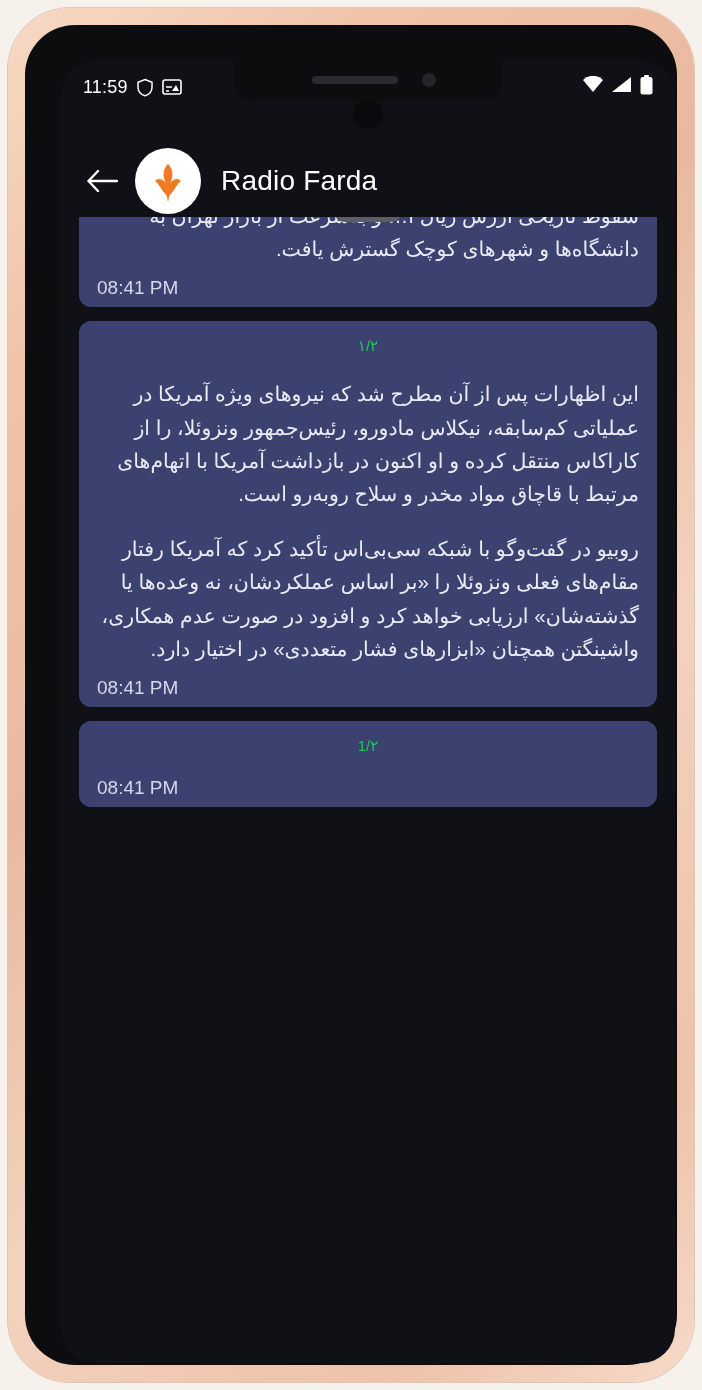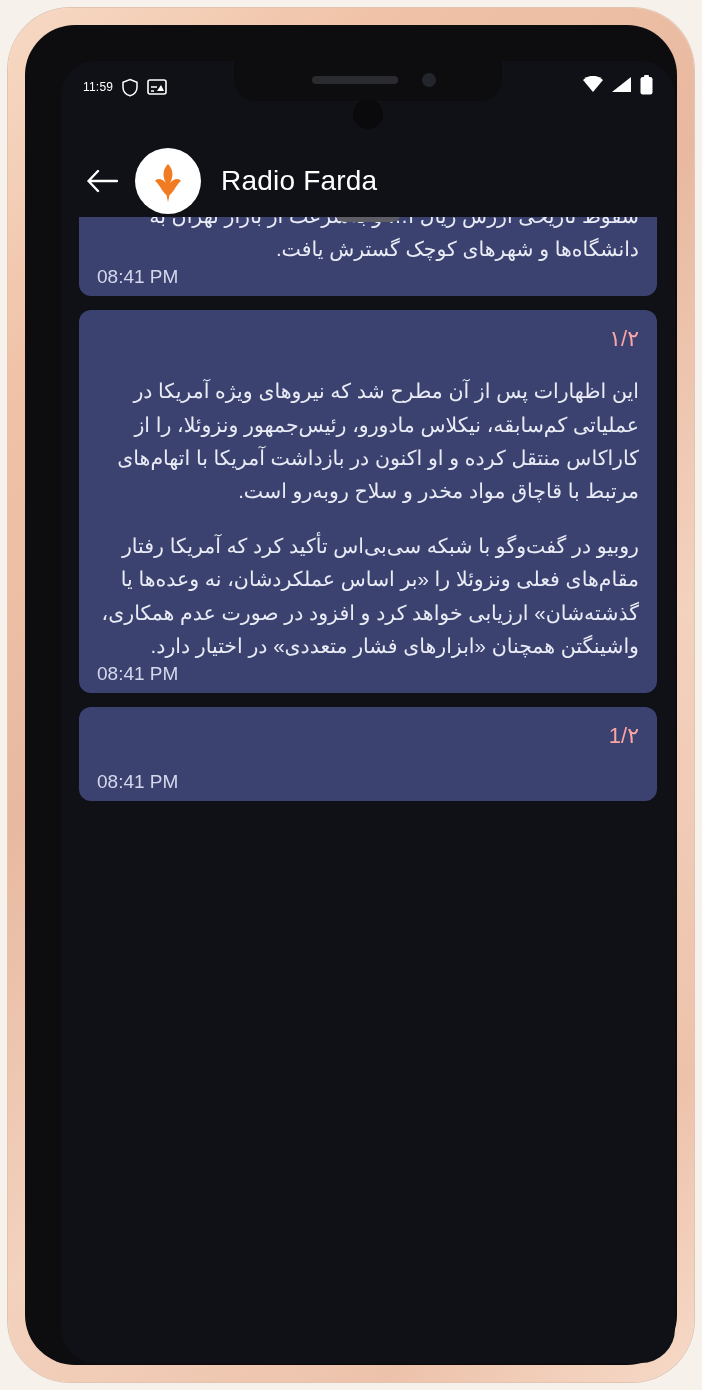--- a/index.html
+++ b/index.html
@@ -83,21 +83,21 @@
     display: flex;
     align-items: center;
     justify-content: space-between;
     padding: 0 22px;
     color: #ffffff;
     font-size: 17px;
     z-index: 15;
   }
   .status-left { display: flex; align-items: center; gap: 8px; }
   .status-right { display: flex; align-items: center; gap: 7px; }
-  .clock { font-size: 12px; letter-spacing: .2px; text-align: right; }
+  .clock { font-size: 18px; letter-spacing: .2px; text-align: right; }
   .shield-icon svg, .cast-icon svg { display: block; }
 
   
   .appbar {
     position: absolute;
     left: 0; top: 68px;
     width: 614px; height: 104px;
     display: flex;
     align-items: center;
     padding: 0 20px;
@@ -138,41 +138,41 @@
     padding: 16px 18px 8px 18px;
     margin-bottom: 14px;
     position: relative;
     direction: rtl;
   }
   .bubble.first {
     margin-top: -34px;
     border-radius: 12px;
   }
   .msg-index {
-    color: #fca5a5;
-    font-size: 22px;
-    text-align: right;
+    color: #22c55e;
+    font-size: 15px;
+    text-align: center;
     direction: rtl;
     margin-bottom: 22px;
   }
   .msg-text {
     color: #e9ebf5;
     font-size: 20.5px;
     line-height: 1.62;
     text-align: right;
     direction: rtl;
     unicode-bidi: plaintext;
   }
   .msg-text + .msg-text { margin-top: 22px; }
   .msg-time {
     color: #d5d8ec;
     font-size: 19px;
     text-align: left;
     direction: ltr;
-    margin-top: 1px;
+    margin-top: 12px;
   }
 
   
   .date-chip {
     position: absolute;
     left: 50%;
     transform: translateX(-50%);
     top: 14px;
     background: #5d5d66;
     color: #ffffff;

